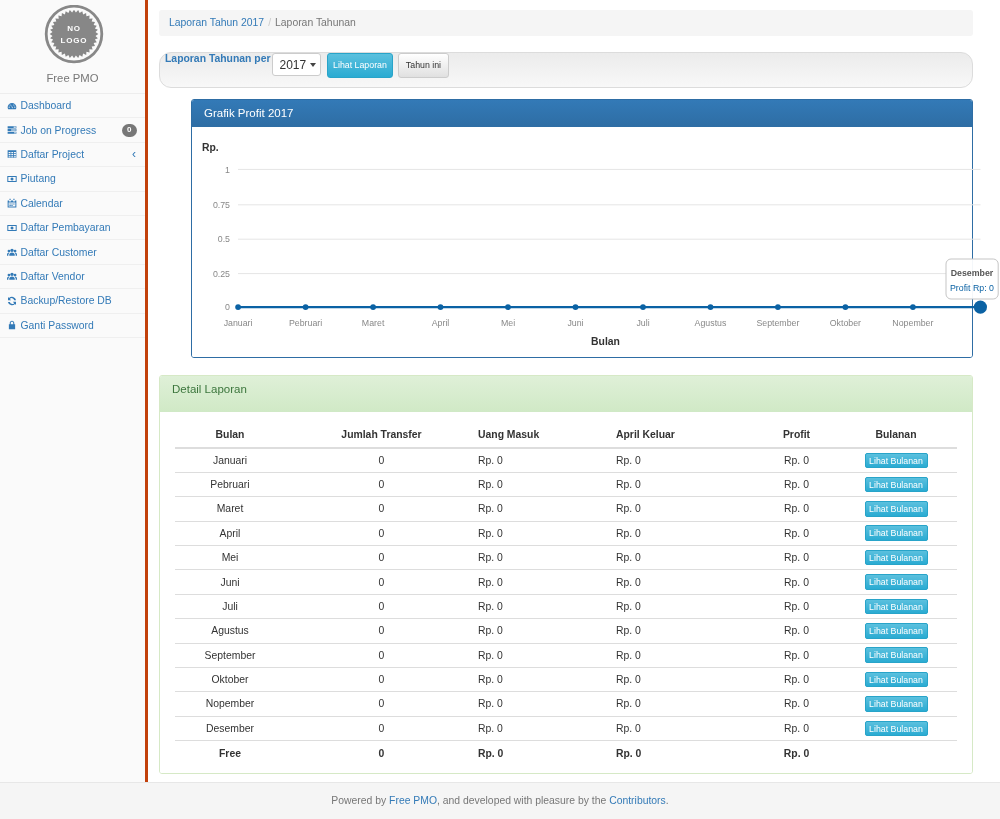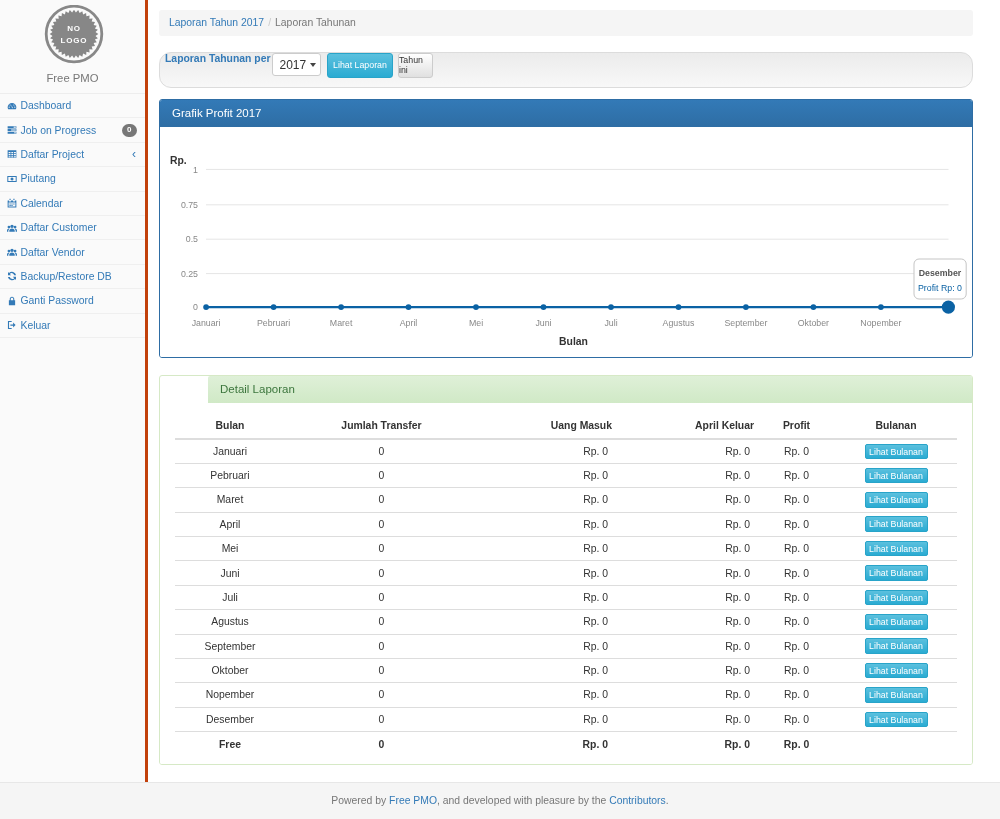--- a/index.html
+++ b/index.html
@@ -18,33 +18,33 @@
 .main { flex:1; padding:10px 27px 0 11px; }
 .breadcrumb { background:#f5f5f5; border-radius:3px; height:26px; line-height:26px; padding:0 10px; font-size:10.4px; color:#777; margin-bottom:15.7px; }
 .breadcrumb a { color:#337ab7; }
 .breadcrumb .sep { color:#ccc; padding:0 4px; }
 .well { height:36.3px; background:linear-gradient(#ebebeb,#f8f8f8); border:1px solid #dcdcdc; border-radius:12px; display:flex; padding:0 5px; margin-bottom:11px; }
 .well b { color:#337ab7; font-size:10.4px; margin-right:2px; }
 .sel { width:49px; height:23.8px; background:#fff; border:1px solid #ccc; border-radius:3px; font-size:12px; color:#333; display:flex; align-items:center; padding-left:6px; position:relative; margin-right:5.5px; }
 .sel .arr { position:absolute; right:4.5px; top:9.5px; width:0; height:0; border-left:3px solid transparent; border-right:3px solid transparent; border-top:4px solid #444; }
 .btn { display:inline-flex; align-items:center; justify-content:center; height:25px; border-radius:3px; font-size:8.8px; cursor:default; }
 .btn-info { background:linear-gradient(#5bc0de,#2aabd2); border:1px solid #28a4c9; color:#fff; width:66px; margin-right:5px; }
-.btn-default { background:linear-gradient(#fff,#e0e0e0); border:1px solid #ccc; color:#333; width:35px; }
+.btn-default { background:linear-gradient(#fff,#e0e0e0); border:1px solid #ccc; color:#333; width:51px; }
 .panel { border-radius:3px; }
-.panel-primary { border:1px solid #2e6da4; margin-bottom:16.4px; }
+.panel-primary { border:1px solid #2e6da4; margin-bottom:16.4px;margin-left:32px; }
 .panel-primary .ph { height:27px; line-height:27px; padding:0 12px; background:linear-gradient(#337ab7,#2e6da4); color:#fff; font-size:11.5px; border-radius:2px 2px 0 0; }
 .chart-body { position:relative; height:230.5px; background:#fff; border-radius:0 0 2px 2px; }
 .panel-success { border:1px solid #d6e9c6; }
-.panel-success .ph { height:27px; line-height:27px; padding:0 12px; background:linear-gradient(#dff0d8,#d0e9c6); color:#3c763d; font-size:11.5px; border-radius:2px 2px 0 0;margin-left:48px; }
+.panel-success .ph { height:36px; line-height:27px; padding:0 12px; background:linear-gradient(#dff0d8,#d0e9c6); color:#3c763d; font-size:11.5px; border-radius:2px 2px 0 0; }
 .panel-success .pb { padding:11px 15px 8.4px 15px; background:#fff; border-radius:0 0 2px 2px; }
 table.rpt { width:100%; border-collapse:collapse; font-size:10.4px; color:#333; }
 table.rpt th { font-weight:bold; border-bottom:2px solid #ddd; height:25px; vertical-align:middle; }
 table.rpt td { height:24.4px; border-bottom:1px solid #ddd; vertical-align:middle; }
 table.rpt tr.total td { border-bottom:none; font-weight:bold; }
-.tc { text-align:center; } .tr { text-align:right; padding-right:8px; }
+.tc { text-align:center; } .tr { text-align:left; padding-right:8px; }
 th.tr { padding-right:4px; }
 .btn-xs { display:inline-block; width:63px; height:15.6px; line-height:14px; border-radius:2px; background:linear-gradient(#5bc0de,#2aabd2); border:1px solid #28a4c9; color:#fff; font-size:8.8px; text-align:center; }
 .footer { height:37px; background:#f5f5f5; border-top:1px solid #e7e7e7; text-align:center; line-height:36px; font-size:10.4px; color:#777; }
 .footer a { color:#337ab7; }
 </style>
 </head>
 <body>
 <div class="wrap">
   <div class="sidebar">
     <div class="side-head">
@@ -77,57 +77,57 @@
               <path d="M0.5 3.2h15v9.6H0.5zm1.6 1.6v6.4h11.8V4.8zM8 5.6A2.4 2.4 0 1 1 8 10.4 2.4 2.4 0 0 1 8 5.6z"></path>
             </svg>Piutang</a>
         </li>
       <li>
           <a href="#"><svg viewBox="0 0 16 16" fill="#337ab7">
               <path d="M4 1h1.8v2H4zM10.2 1H12v2h-1.8zM1 3.8h2.4v1.6h2.8V3.8h3.6v1.6h2.8V3.8H15V15H1zm1.6 3.4v6.2h10.8V7.2zM4 8.6h2v1.6H4zm3 0h2v1.6H7zm3 0h2v1.6h-2zM4 11h2v1.6H4zm3 0h2v1.6H7z"></path>
             </svg>Calendar</a>
         </li>
       <li>
           <a href="#"><svg viewBox="0 0 16 16" fill="#337ab7">
+              <path d="M0.5 3.2h15v9.6H0.5zm1.6 1.6v6.4h11.8V4.8zM8 5.6A2.4 2.4 0 1 1 8 10.4 2.4 2.4 0 0 1 8 5.6z"></path>
+            </svg>Daftar Pembayaran</a>
+        </li>
+      <li>
+          <a href="#"><svg viewBox="0 0 16 16" fill="#337ab7">
               <path d="M8 2.6a2.7 2.7 0 1 1 0 5.4 2.7 2.7 0 0 1 0-5.4zM3.1 4.3a2.2 2.2 0 1 1 0 4.4 2.2 2.2 0 0 1 0-4.4zM12.9 4.3a2.2 2.2 0 1 1 0 4.4 2.2 2.2 0 0 1 0-4.4zM8 8.6c2.5 0 4.4 1.6 4.4 3.7v1.5H3.6v-1.5c0-2.1 1.9-3.7 4.4-3.7zM2.6 9.3l.9.1c-.9.9-1.4 2-1.4 2.9v1.5H0v-1.6c0-1.6 1.1-2.9 2.6-2.9zM13.4 9.3c1.5 0 2.6 1.3 2.6 2.9v1.6h-2.1v-1.5c0-.9-.5-2-1.4-2.9z"></path>
             </svg>Daftar Customer</a>
         </li>
       <li>
           <a href="#"><svg viewBox="0 0 16 16" fill="#337ab7">
               <path d="M8 2.6a2.7 2.7 0 1 1 0 5.4 2.7 2.7 0 0 1 0-5.4zM3.1 4.3a2.2 2.2 0 1 1 0 4.4 2.2 2.2 0 0 1 0-4.4zM12.9 4.3a2.2 2.2 0 1 1 0 4.4 2.2 2.2 0 0 1 0-4.4zM8 8.6c2.5 0 4.4 1.6 4.4 3.7v1.5H3.6v-1.5c0-2.1 1.9-3.7 4.4-3.7zM2.6 9.3l.9.1c-.9.9-1.4 2-1.4 2.9v1.5H0v-1.6c0-1.6 1.1-2.9 2.6-2.9zM13.4 9.3c1.5 0 2.6 1.3 2.6 2.9v1.6h-2.1v-1.5c0-.9-.5-2-1.4-2.9z"></path>
             </svg>Daftar Vendor</a>
         </li>
       <li>
           <a href="#"><svg viewBox="0 0 16 16" fill="#337ab7">
               <path d="M14.6 6.6A6.8 6.8 0 0 0 3.2 3.3L1.6 1.7v5h5L4.5 4.6a4 4 0 0 1 6.9 2zM1.4 9.4a6.8 6.8 0 0 0 11.4 3.3l1.6 1.6v-5h-5l2.1 2.1a4 4 0 0 1-6.9-2z"></path>
             </svg>Backup/Restore DB</a>
         </li>
       <li>
           <a href="#"><svg viewBox="0 0 16 16" fill="#337ab7">
               <path d="M8 1.2c-2 0-3.6 1.6-3.6 3.6v1.9H3v8.1h10V6.7h-1.4V4.8c0-2-1.6-3.6-3.6-3.6zm0 1.6c1.1 0 2 .9 2 2v1.9H6V4.8c0-1.1.9-2 2-2z"></path>
             </svg>Ganti Password</a>
-        </li>
-      <li>
-          <a href="#"><svg viewBox="0 0 16 16" fill="#337ab7">
-              <path d="M1.5 1.5h6v1.8h-4.2v9.4h4.2v1.8h-6zM9.8 4.1 13.7 8l-3.9 3.9V9H5.4V7h4.4z"></path>
-            </svg>Keluar</a>
         </li>
     </ul>
   </div>
   <div class="main">
     <div class="breadcrumb"><a href="#">Laporan Tahun 2017</a><span class="sep">/</span>Laporan Tahunan</div>
     <div class="well">
       <b>Laporan Tahunan per</b>
       <div class="sel">2017<span class="arr"></span></div>
       <a class="btn btn-info">Lihat Laporan</a>
       <a class="btn btn-default">Tahun ini</a>
     </div>
     <div class="panel panel-primary">
       <div class="ph">Grafik Profit 2017</div>
       <div class="chart-body">
-        <div style="position:absolute;left:10px;top:28px;font-weight:bold;font-size:10.4px;color:#333">Rp.</div>
+        <div style="position:absolute;left:10px;top:15px;font-weight:bold;font-size:10.4px;color:#333">Rp.</div>
         <div style="position:absolute;left:0;top:209.5px;width:827px;text-align:center;font-weight:bold;font-size:10.4px;color:#333">Bulan</div>
         <svg id="chartsvg" width="827" height="230" style="position:absolute;left:0;top:0">
         <line x1="46" y1="42.4" x2="788.5" y2="42.4" stroke="#e5e5e5" stroke-width="1"></line>
         <text x="38" y="45.5" text-anchor="end" font-size="8.8" fill="#888">1</text>
         <line x1="46" y1="77.8" x2="788.5" y2="77.8" stroke="#e5e5e5" stroke-width="1"></line>
         <text x="38" y="80.9" text-anchor="end" font-size="8.8" fill="#888">0.75</text>
         <line x1="46" y1="112.2" x2="788.5" y2="112.2" stroke="#e5e5e5" stroke-width="1"></line>
         <text x="38" y="115.3" text-anchor="end" font-size="8.8" fill="#888">0.5</text>
         <line x1="46" y1="146.6" x2="788.5" y2="146.6" stroke="#e5e5e5" stroke-width="1"></line>
         <text x="38" y="149.7" text-anchor="end" font-size="8.8" fill="#888">0.25</text>

